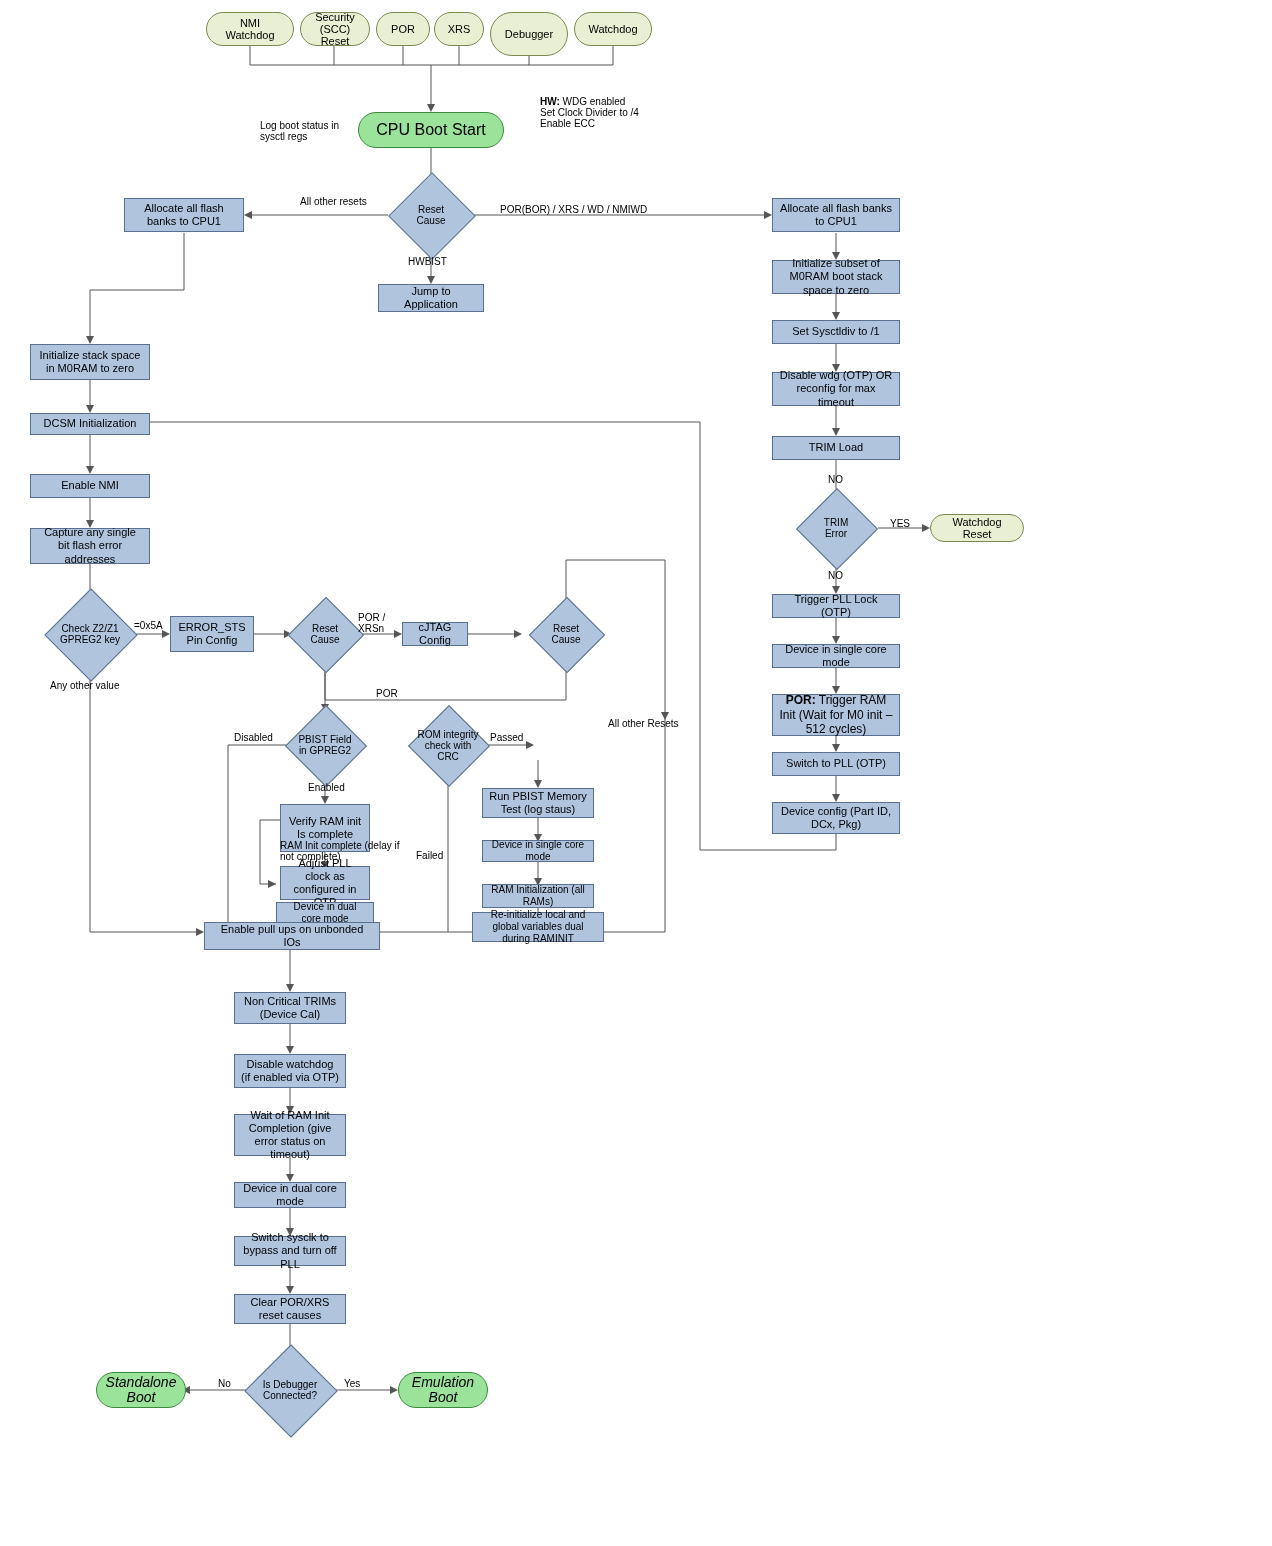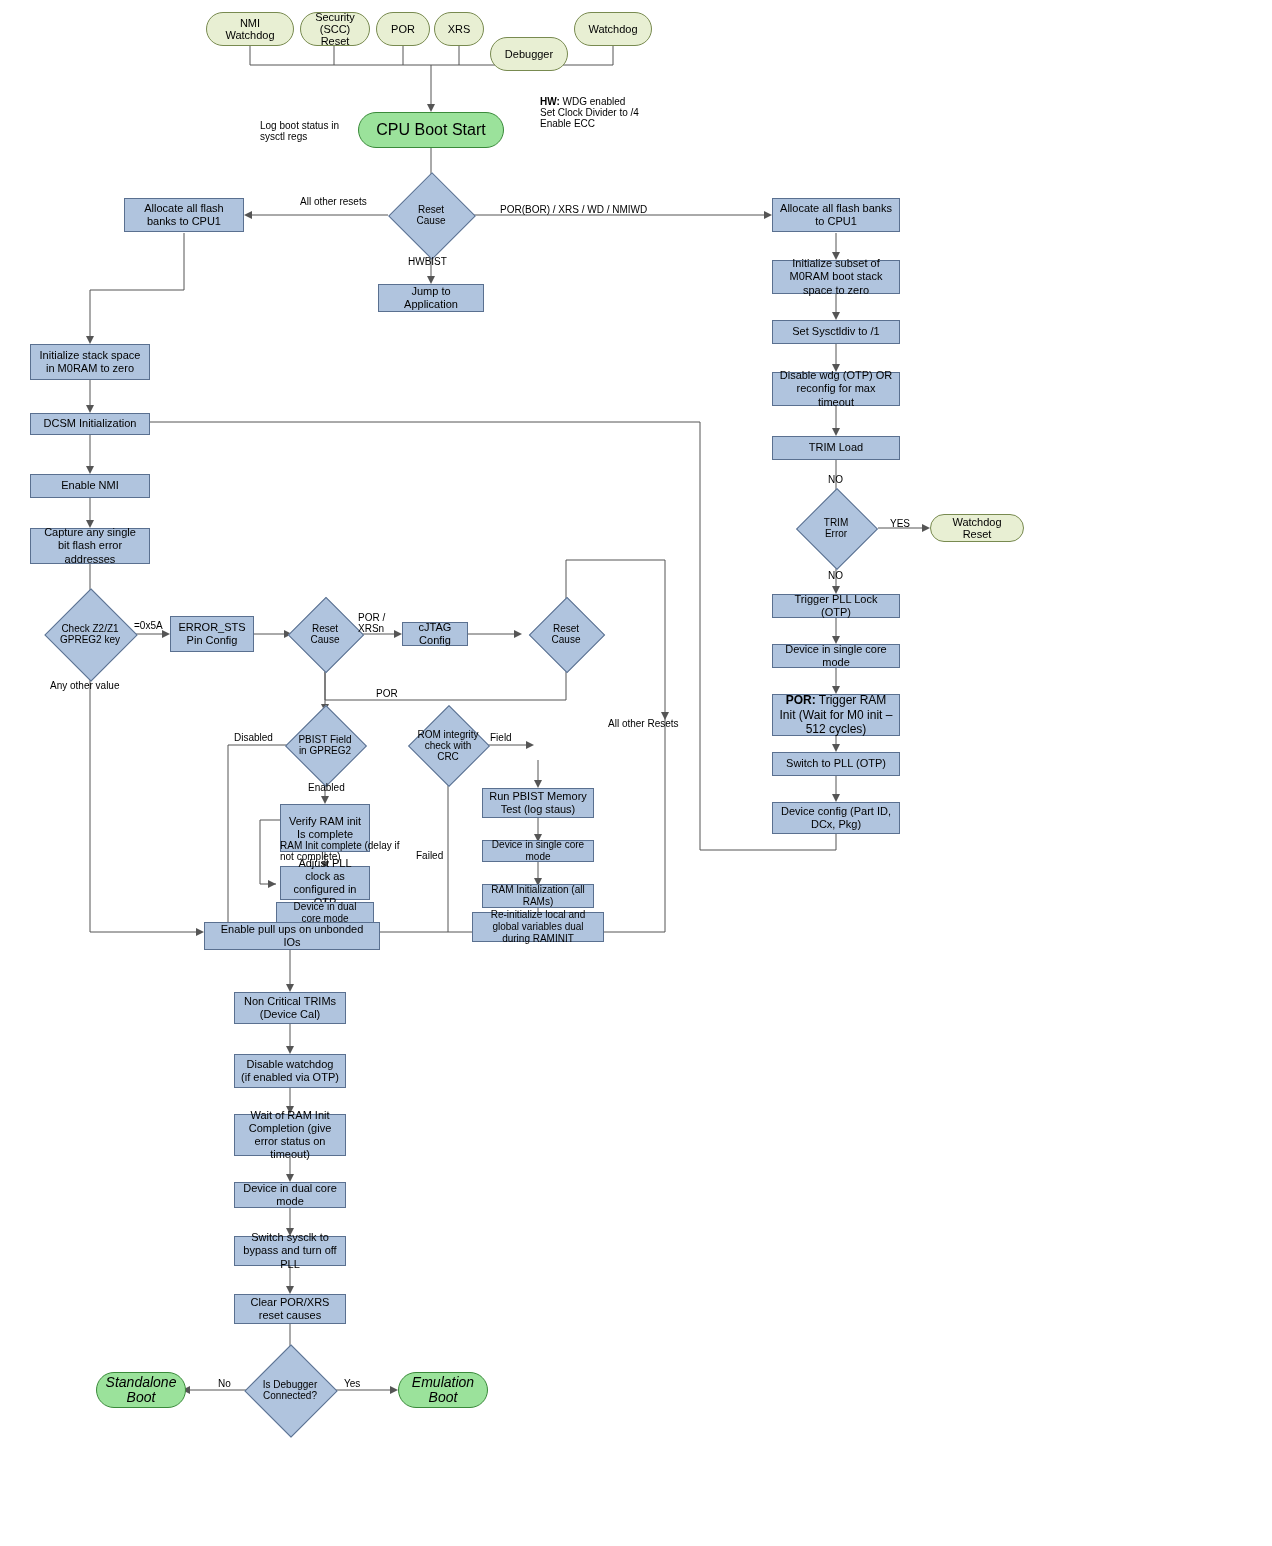--- a/index.html
+++ b/index.html
@@ -153,21 +153,21 @@
       <line x1="836" y1="850" x2="700" y2="850"></line>
   <line x1="700" y1="850" x2="700" y2="422"></line>
       <line x1="700" y1="422" x2="140" y2="422"></line>
   <polygon class="arrow" points="138,422 146,418 146,426"></polygon>
 </svg>
 
 <div class="pill" style="left:206px;top:12px;width:88px;height:34px;">NMI Watchdog</div>
 <div class="pill" style="left:300px;top:12px;width:70px;height:34px;">Security (SCC) Reset</div>
 <div class="pill" style="left:376px;top:12px;width:54px;height:34px;">POR</div>
 <div class="pill" style="left:434px;top:12px;width:50px;height:34px;">XRS</div>
-<div class="pill" style="left:490px;top:12px;width:78px;height:34px;margin-top:25px;">Debugger</div>
+<div class="pill" style="left:490px;top:12px;width:78px;height:44px;">Debugger</div>
 <div class="pill" style="left:574px;top:12px;width:78px;height:34px;">Watchdog</div>
 
 <div class="box start" style="left:358px;top:112px;width:146px;height:36px;position:absolute;">CPU Boot Start</div>
 
 <div class="label" style="left:260px;top:120px;width:96px;white-space:normal;">Log boot status in sysctl regs</div>
 <div class="label" style="left:540px;top:96px;white-space:normal;width:160px;"><b>HW:</b> <span style="white-space:pre-line;">WDG enabled
 Set Clock Divider to /4
 Enable ECC</span></div>
 
 <div class="diamond" style="left:431px;top:215px;">
@@ -218,21 +218,21 @@
 
 <div class="box" style="left:280px;top:804px;width:90px;height:48px;">Verify RAM init Is complete</div>
 <div class="label" style="left:280px;top:840px;white-space:normal;width:120px;">RAM Init complete (delay if not complete)</div>
 <div class="box" style="left:280px;top:866px;width:90px;height:34px;">Adjust PLL clock as configured in OTP</div>
 <div class="box" style="left:276px;top:902px;width:98px;height:22px;font-size:10px;">Device in dual core mode</div>
 
 <div class="diamond" style="left:448px;top:745px;">
   <div class="inner" style="left:-28px;top:-28px;width:56px;height:56px;"></div>
   <div class="txt" style="left:0;top:0;width:66px;">ROM integrity check with CRC</div>
 </div>
-<div class="label" style="left:490px;top:732px;">Field</div>
+<div class="label" style="left:490px;top:732px;">Passed</div>
 <div class="label" style="left:416px;top:850px;">Failed</div>
 
 <div class="box" style="left:482px;top:788px;width:112px;height:30px;">Run PBIST Memory Test (log staus)</div>
 <div class="box" style="left:482px;top:840px;width:112px;height:22px;font-size:10px;">Device in single core mode</div>
 <div class="box" style="left:482px;top:884px;width:112px;height:24px;font-size:10px;">RAM Initialization (all RAMs)</div>
 <div class="box" style="left:472px;top:912px;width:132px;height:30px;font-size:10px;">Re-initialize local and global variables dual during RAMINIT</div>
 
 <div class="box" style="left:204px;top:922px;width:176px;height:28px;">Enable pull ups on unbonded IOs</div>
 <div class="box" style="left:234px;top:992px;width:112px;height:32px;">Non Critical TRIMs (Device Cal)</div>
 <div class="box" style="left:234px;top:1054px;width:112px;height:34px;">Disable watchdog (if enabled via OTP)</div>

